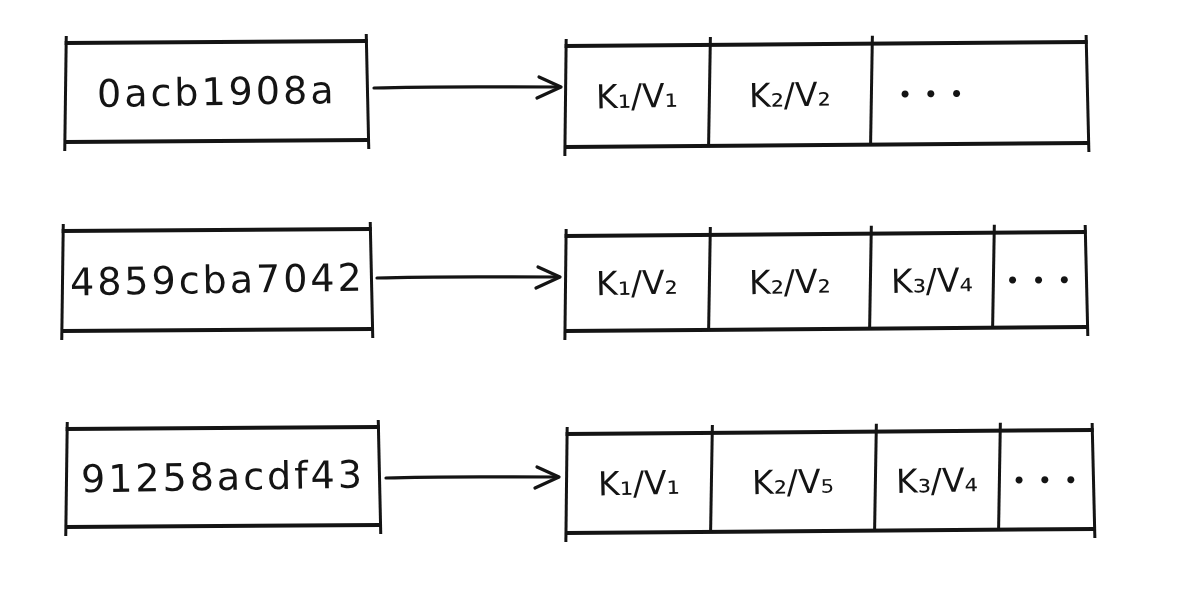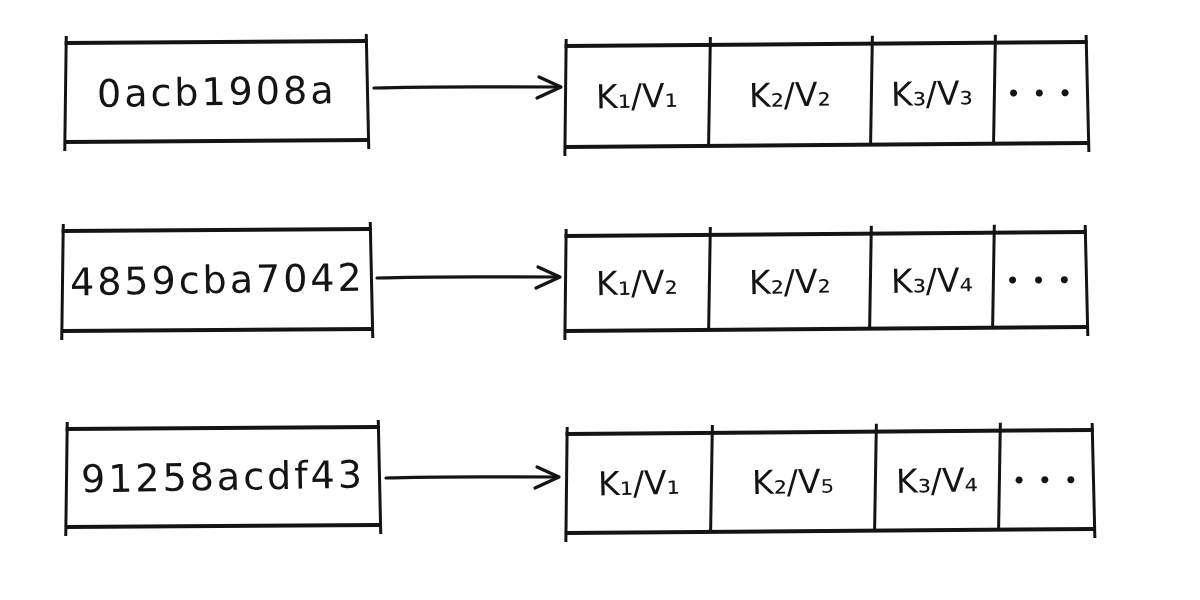--- a/index.html
+++ b/index.html
@@ -117,23 +117,20 @@
       <path d="M168 3 L190 13 L166 24"></path>
     </svg>
     <div class="sketchbox kv-box pos-k0">
       <div class="kv-cell">
         <span class="kv-label">K₁/V₁</span>
       </div>
       <div class="kv-cell">
         <span class="kv-label">K₂/V₂</span>
       </div>
       <div class="kv-cell">
-        <span class="kv-label">K₃/V₃</span>
-      </div>
-      <div class="kv-cell">
         <span class="ellipsis-label">•••</span>
       </div>
     </div>
   </div>
 
   <div class="row">
     <div class="sketchbox pos-h1">
       <span class="hash-label">4859cba7042</span>
     </div>
     <svg class="arrow pos-a1" width="192" height="27" viewBox="0 0 192 27">

